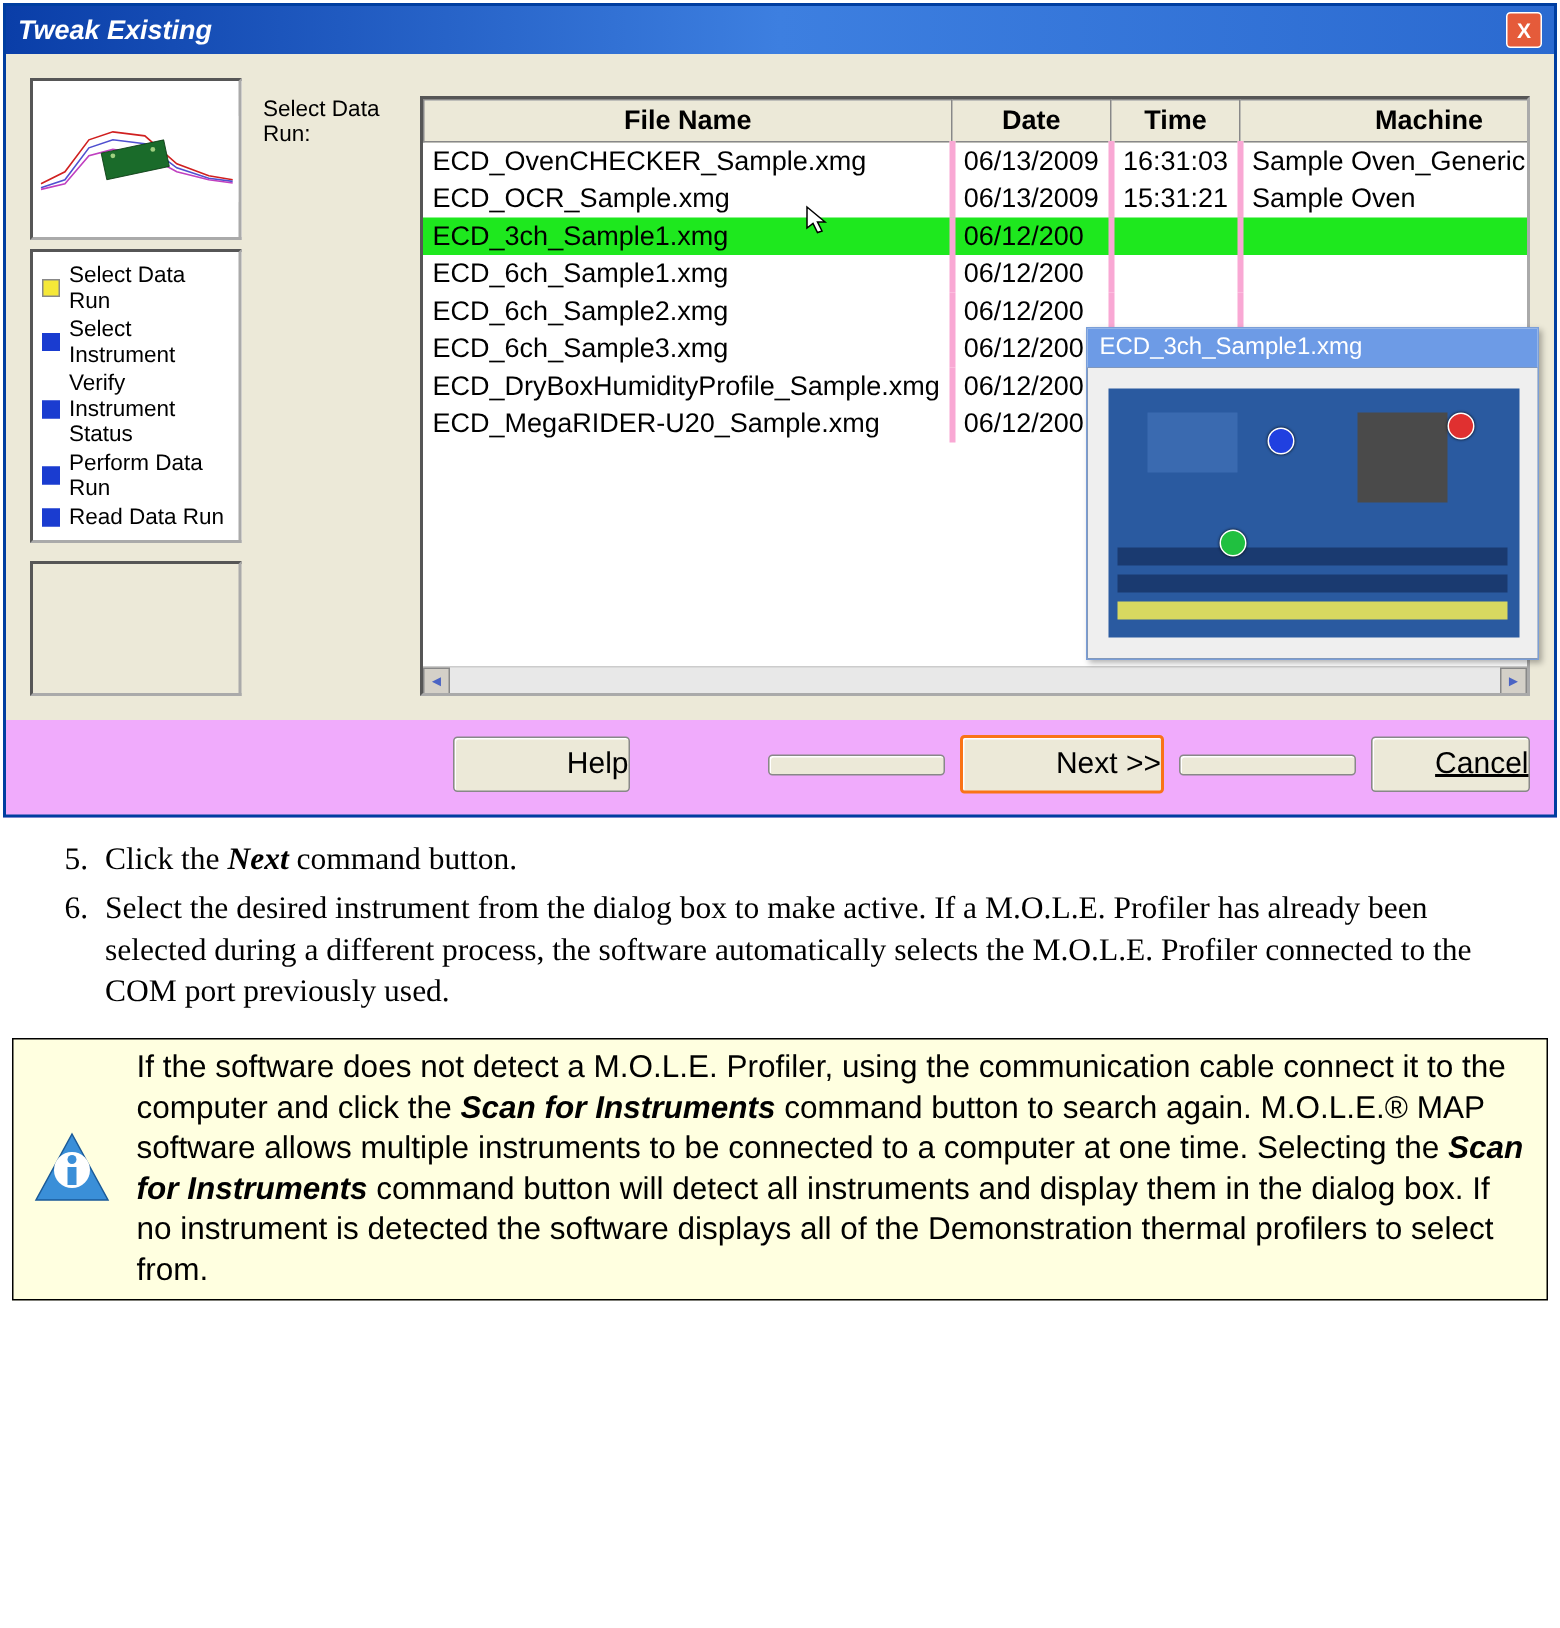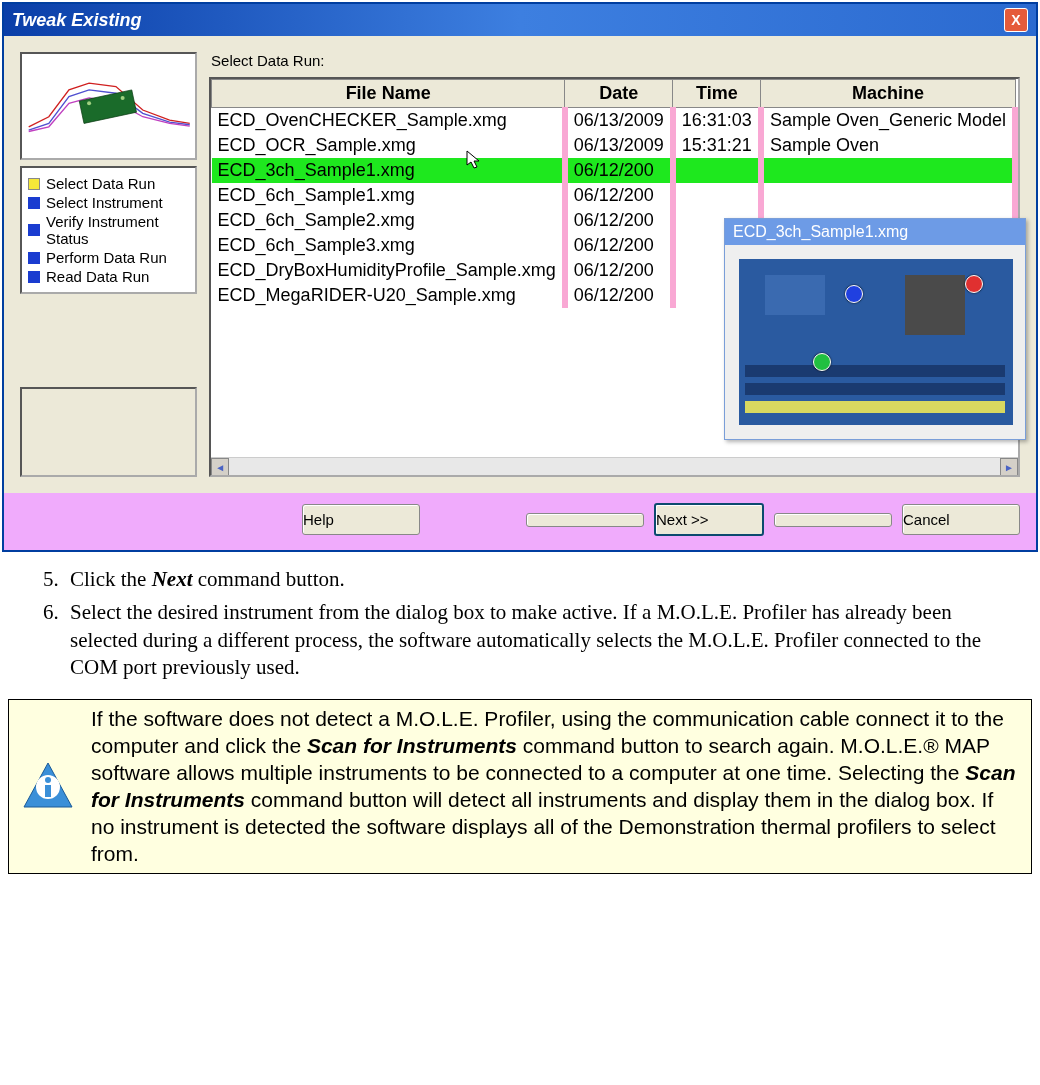--- a/index.html
+++ b/index.html
@@ -90,21 +90,22 @@
   .bullet.blue { background: #1a3cd0; border: 1px solid #1a3cd0; }
   .empty-box {
     border: 2px inset #aaa;
     background: #ece9d8;
     height: 90px;
     margin-top: auto;
   }
   .right-col {
     flex: 1;
     display: flex;
-    flex-direction: column;
+    flex-direction: row;
+    margin-top: 12px;
   }
   .section-label {
     font-size: 15px;
     margin-bottom: 8px;
     padding-left: 2px;
   }
   .table-container {
     border: 2px inset #aaa;
     background: #fff;
     height: 400px;
@@ -117,21 +118,21 @@
     font-size: 18px;
   }
   th {
     background: #ece9d8;
     border: 1px solid #888;
     font-weight: bold;
     padding: 3px 6px;
     text-align: center;
   }
   td {
-    border-right: 6px solid #f9a8d4;
+    border-right: 4px solid #f9a8d4;
     padding: 2px 6px;
     white-space: nowrap;
   }
   tr.selected td {
     background: #1ee81e;
   }
   .scrollbar-bottom {
     position: absolute;
     bottom: 0;
     left: 0;
@@ -177,31 +178,31 @@
     display: flex;
     gap: 10px;
     padding: 10px 16px 14px 16px;
     justify-content: flex-start;
     align-items: center;
   }
   .btn {
     border: 1px solid #888;
     background: #ece9d8;
     padding: 6px 0;
-    font-size: 15px;
-    text-align: left;
+    font-size: 20px;
+    text-align: right;
     border-radius: 3px;
     box-shadow: 1px 1px 0 #fff inset;
   }
   .btn.help { width: 118px; margin-left: 0; }
   .btn.spacer { flex: 1; border: none; background: none; box-shadow: none; }
   .btn.back { width: 118px; color: #aaa; }
-  .btn.next { width: 110px; border: 2px solid #0c4a6e; }
+  .btn.next { width: 136px; border: 2px solid #f97316; }
   .btn.finish { width: 118px; color: #aaa; }
-  .btn.cancel { width: 118px; }
+  .btn.cancel { width: 106px; text-decoration: underline; }
   .instructions {
     padding: 12px 30px 6px 30px;
     font-family: Liberation Serif, serif;
     font-size: 21px;
     line-height: 1.3;
   }
   .instructions ol {
     margin: 0;
     padding-left: 34px;
   }

